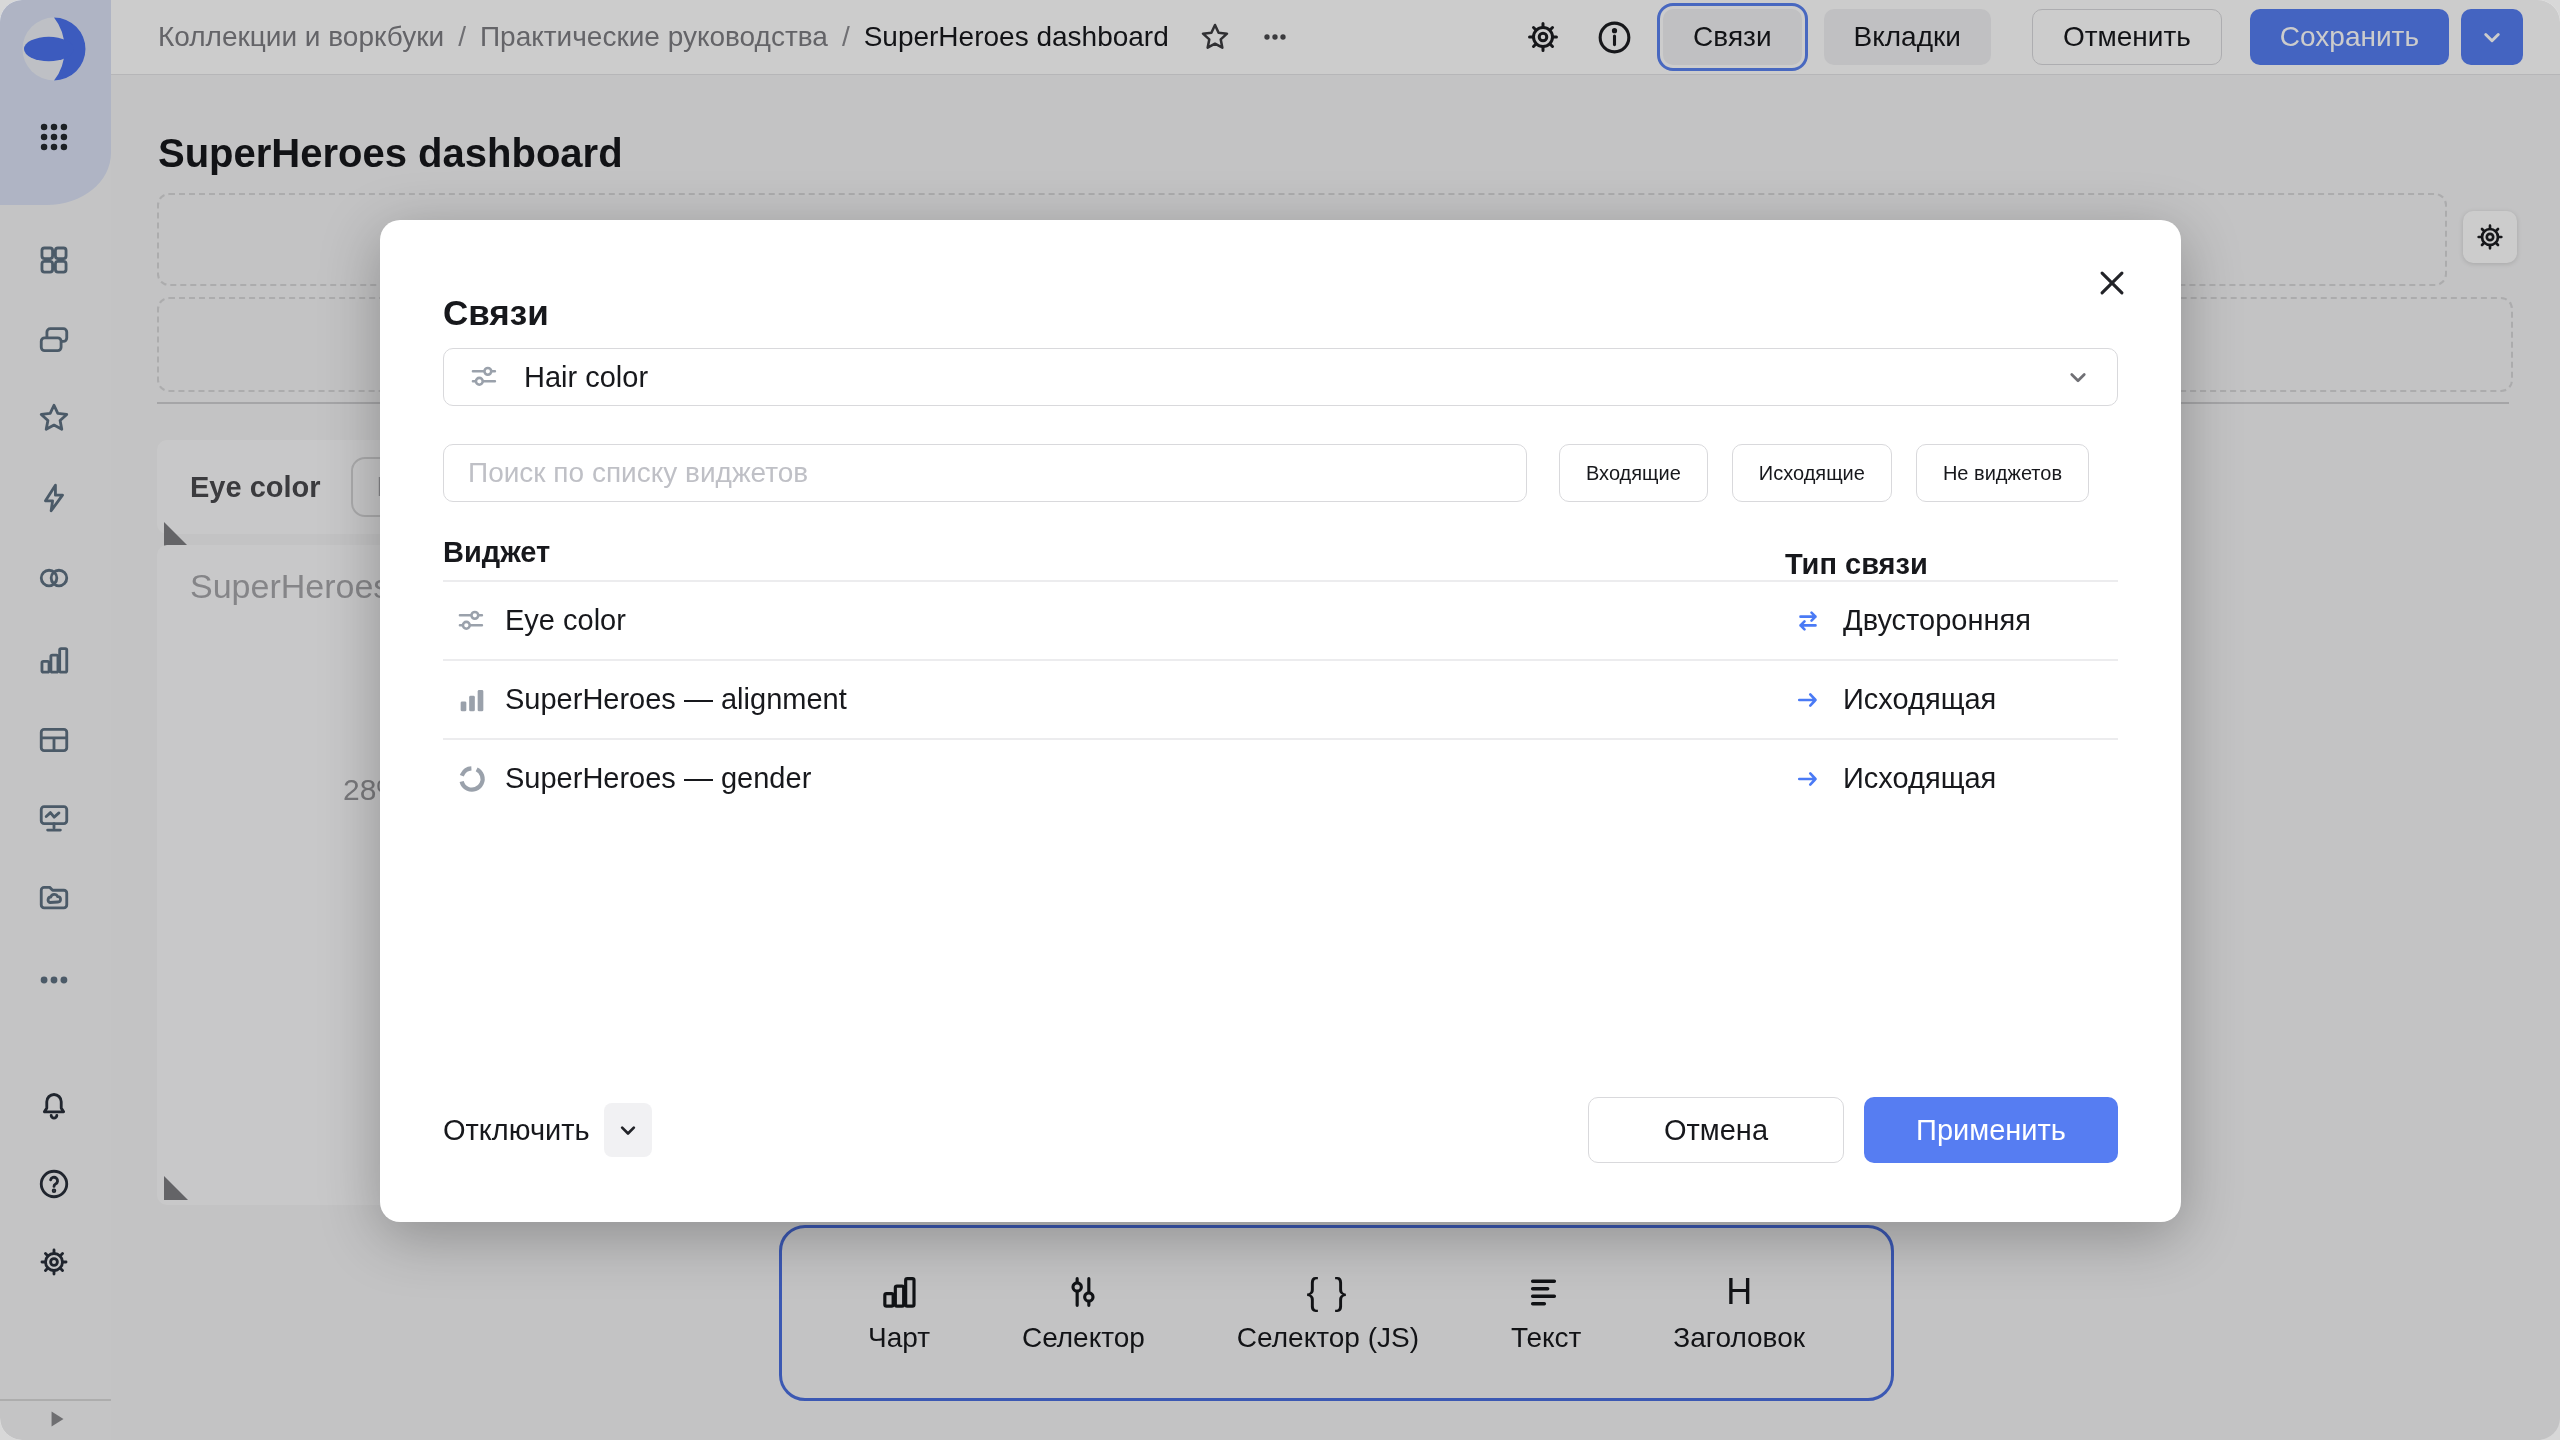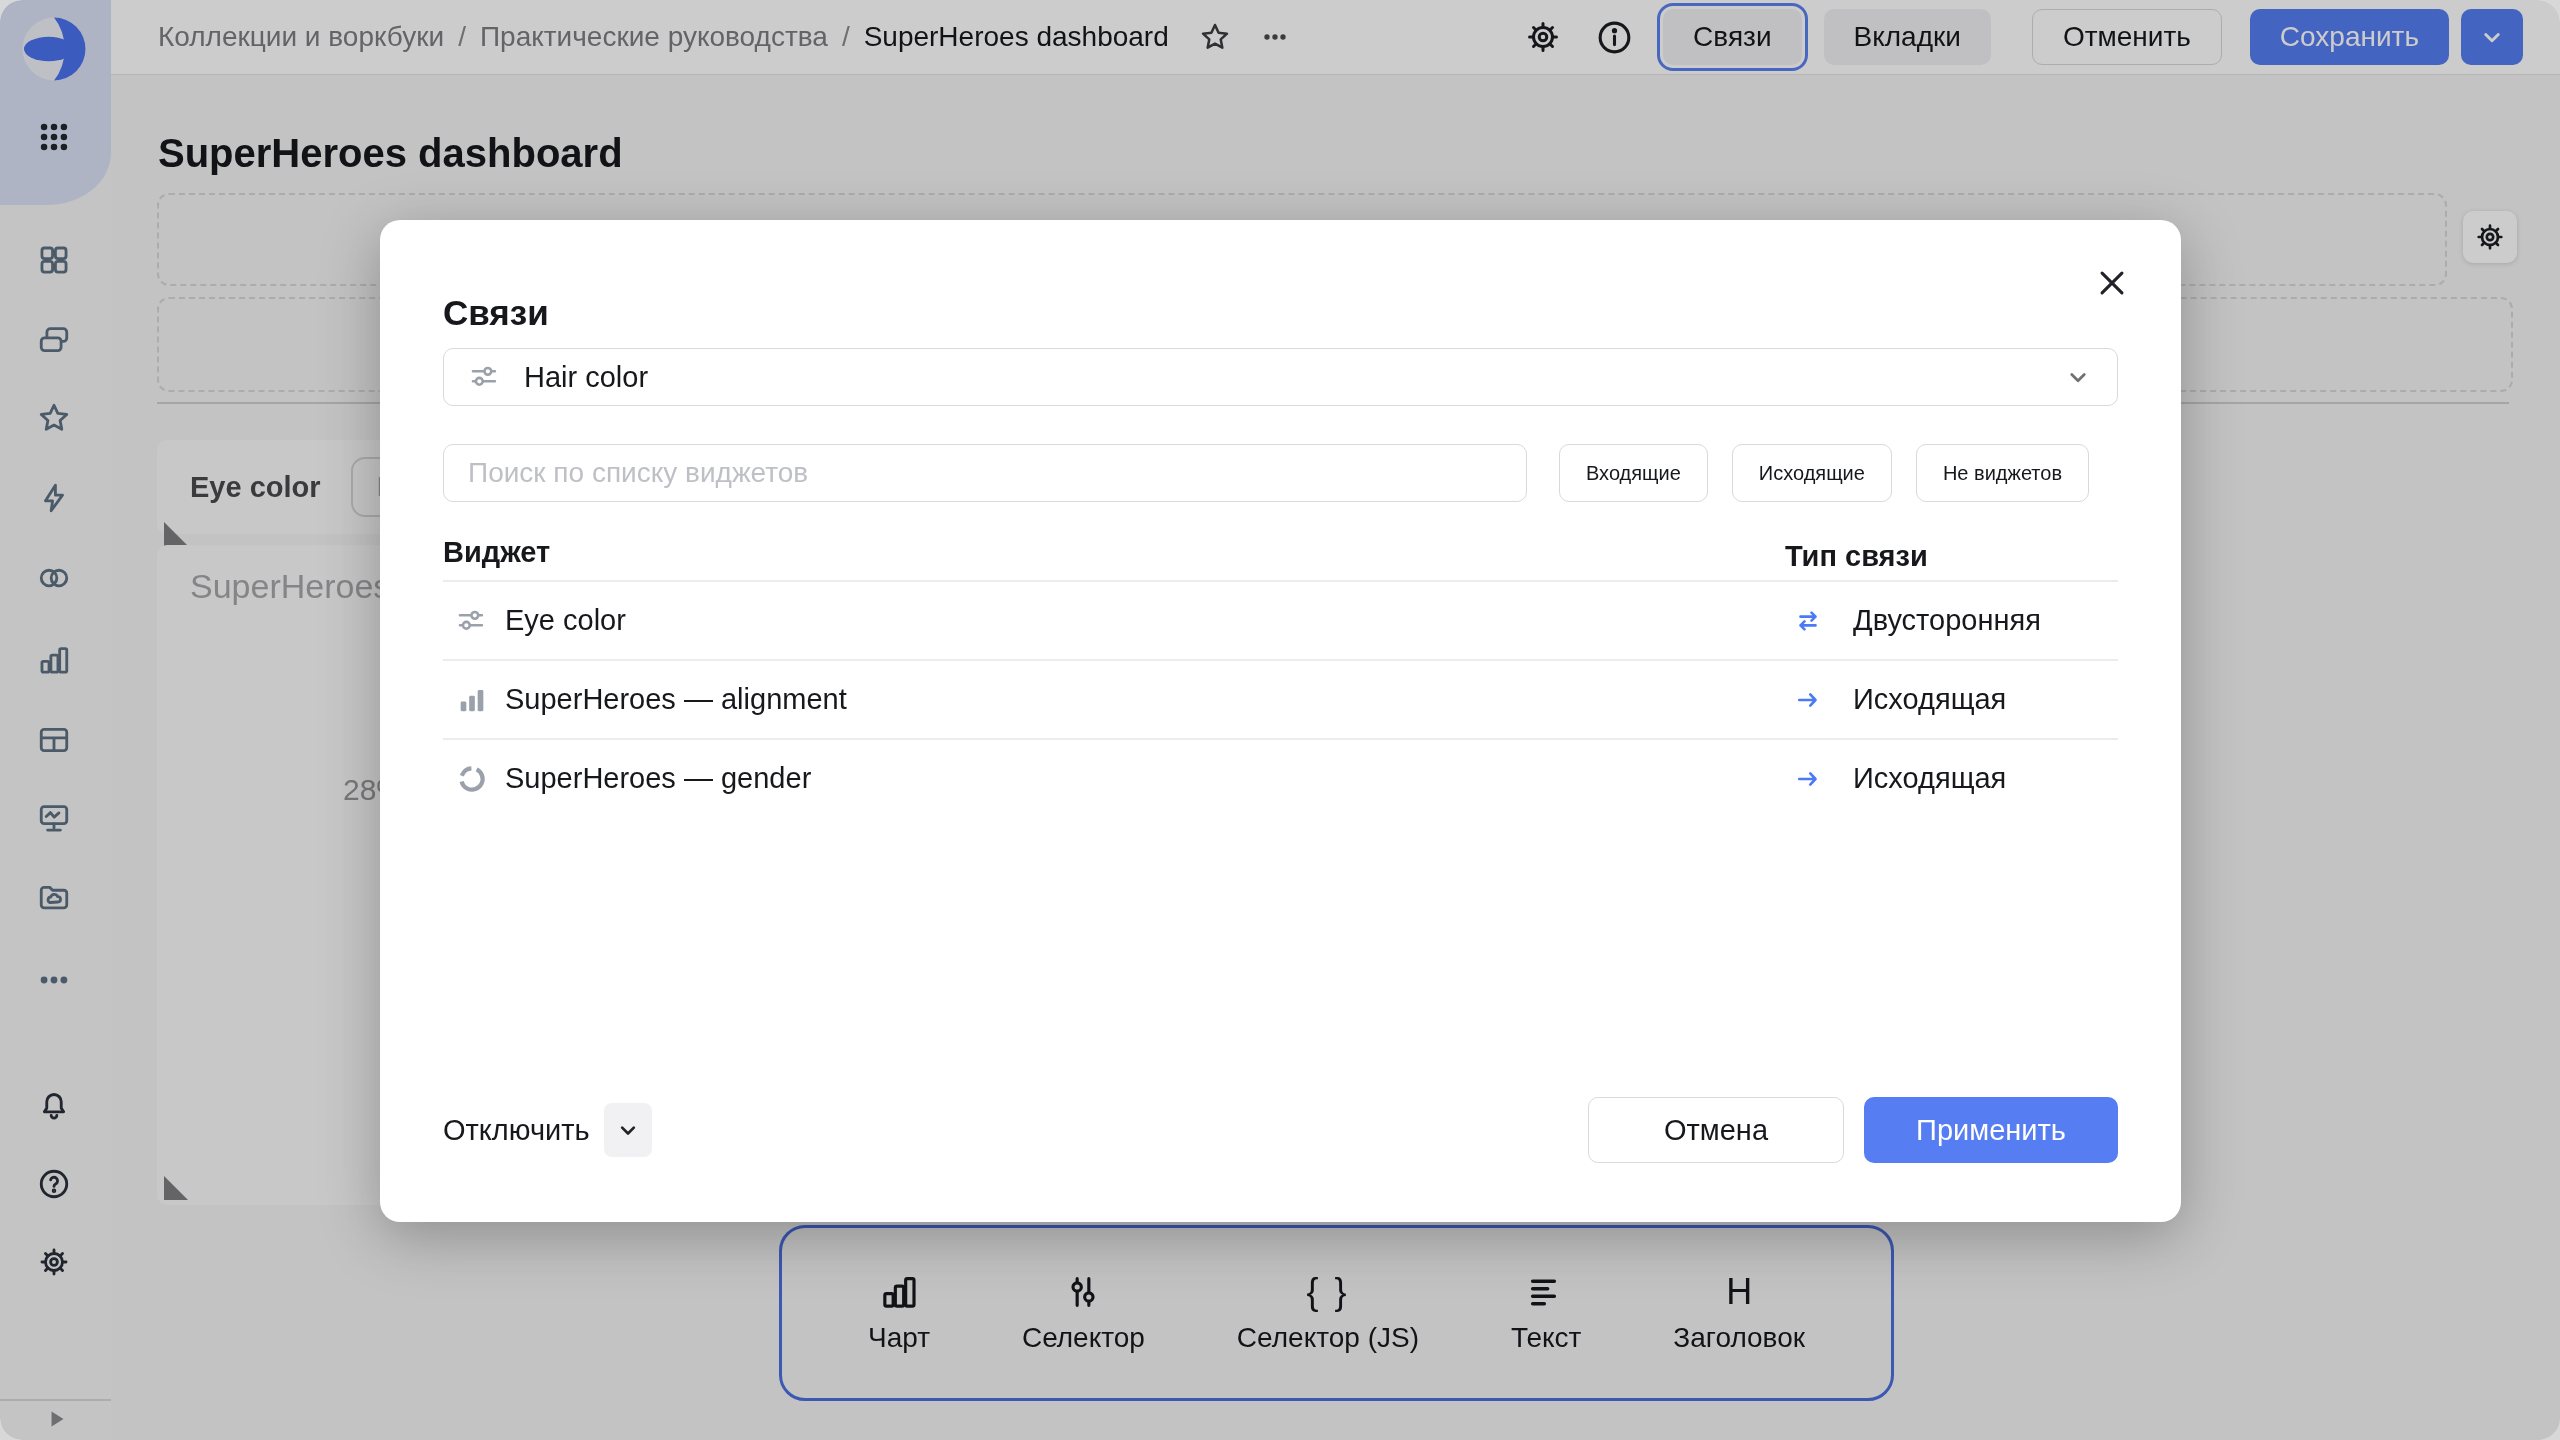--- a/index.html
+++ b/index.html
@@ -81,26 +81,26 @@
   .m-searchrow{position:absolute;left:63px;top:224px;width:1848px;height:58px;display:flex;align-items:center;}
   .m-search{width:1084px;height:58px;border:1px solid #d9d9dc;border-radius:10px;box-sizing:border-box;
             font-size:28px;font-family:inherit;color:#17181c;padding:0 24px;outline:none;}
   .m-search::placeholder{color:#bfc0c6;}
   .chip{height:58px;border:1px solid #d9d9dc;border-radius:10px;background:#fff;font-size:20px;
         font-family:inherit;color:#17181c;padding:0 26px;cursor:pointer;}
   .chip+.chip{margin-left:24px;}
   .m-searchrow .chip:first-of-type{margin-left:32px;}
   .m-table{position:absolute;left:63px;top:316px;width:1675px;}
   .m-thead{height:44px;position:relative;border-bottom:2px solid #ececee;font-size:29px;font-weight:bold;color:#17181c;}
-  .m-col-type{position:absolute;left:1342px;top:4px;}
+  .m-col-type{position:absolute;left:1342px;top:12px;}
   .m-row{height:77px;position:relative;display:flex;align-items:center;cursor:pointer;}
   .m-row.bb{border-bottom:2px solid #ececee;}
   .m-row-ic{position:absolute;left:12px;}
   .m-row-name{position:absolute;left:62px;font-size:29px;color:#17181c;white-space:nowrap;}
-  .m-type{position:absolute;left:1350px;display:flex;align-items:center;gap:30px;font-size:29px;color:#17181c;}
+  .m-type{position:absolute;left:1350px;display:flex;align-items:center;gap:20px;font-size:29px;color:#17181c;}
   .m-footer{position:absolute;left:63px;right:63px;bottom:58px;height:68px;display:flex;align-items:center;}
   .m-disable{font-size:29px;color:#17181c;}
   .m-disable-caret{margin-left:14px;width:48px;height:54px;background:#f1f1f3;border:none;border-radius:8px;
                    display:flex;align-items:center;justify-content:center;cursor:pointer;}
   .m-cancel{margin-left:auto;width:256px;height:66px;background:#fff;border:1px solid #d9d9dc;border-radius:10px;
             font-size:29px;font-family:inherit;color:#17181c;cursor:pointer;}
   .m-apply{margin-left:20px;width:254px;height:66px;background:#567df2;border:none;border-radius:10px;
            font-size:29px;font-family:inherit;color:#fff;cursor:pointer;}
 </style>
 </head>

